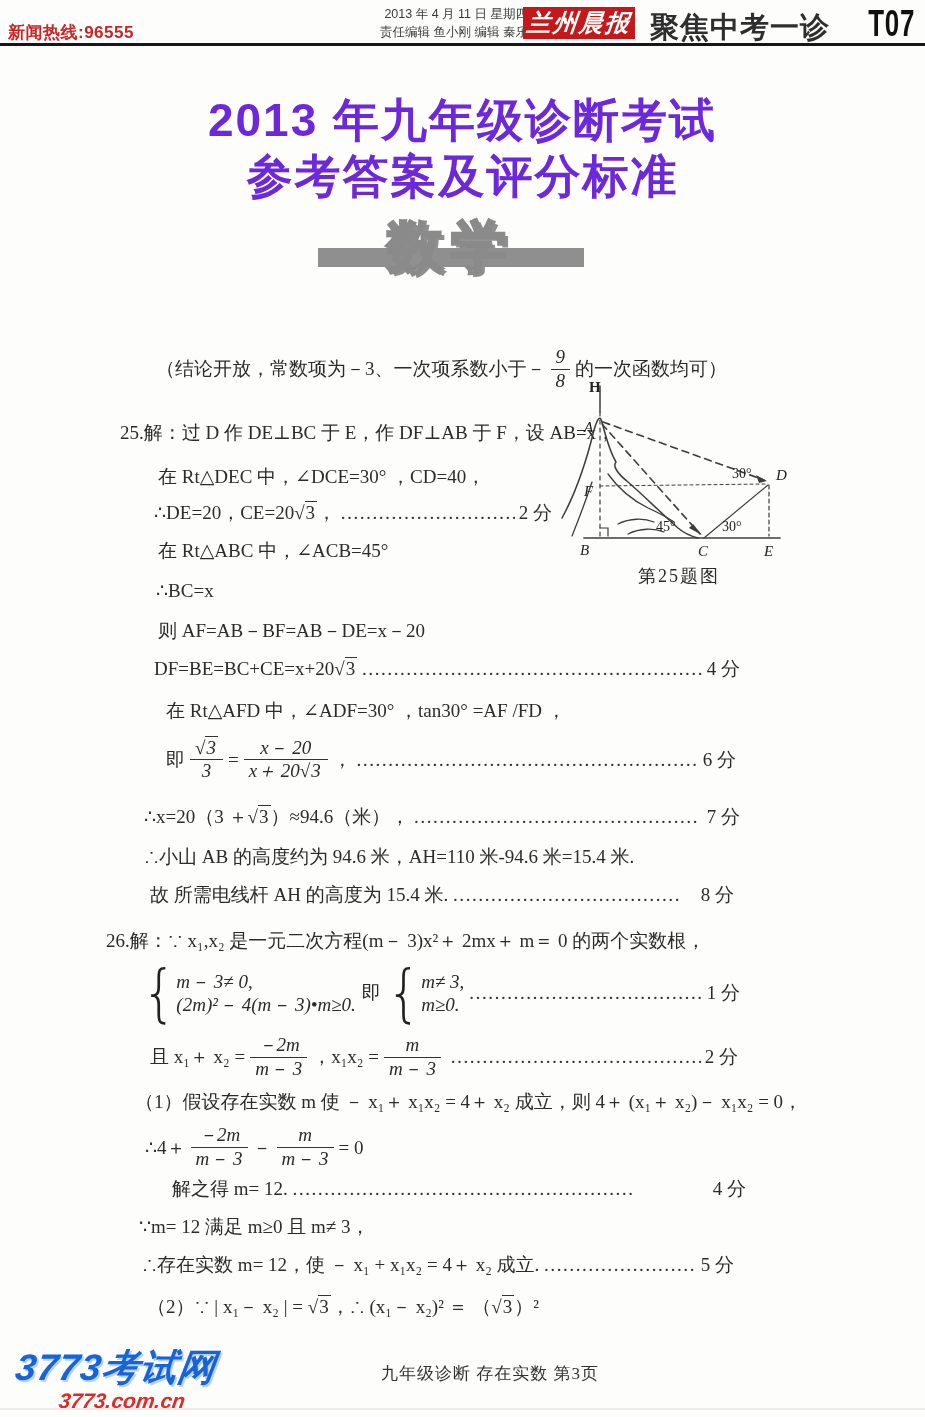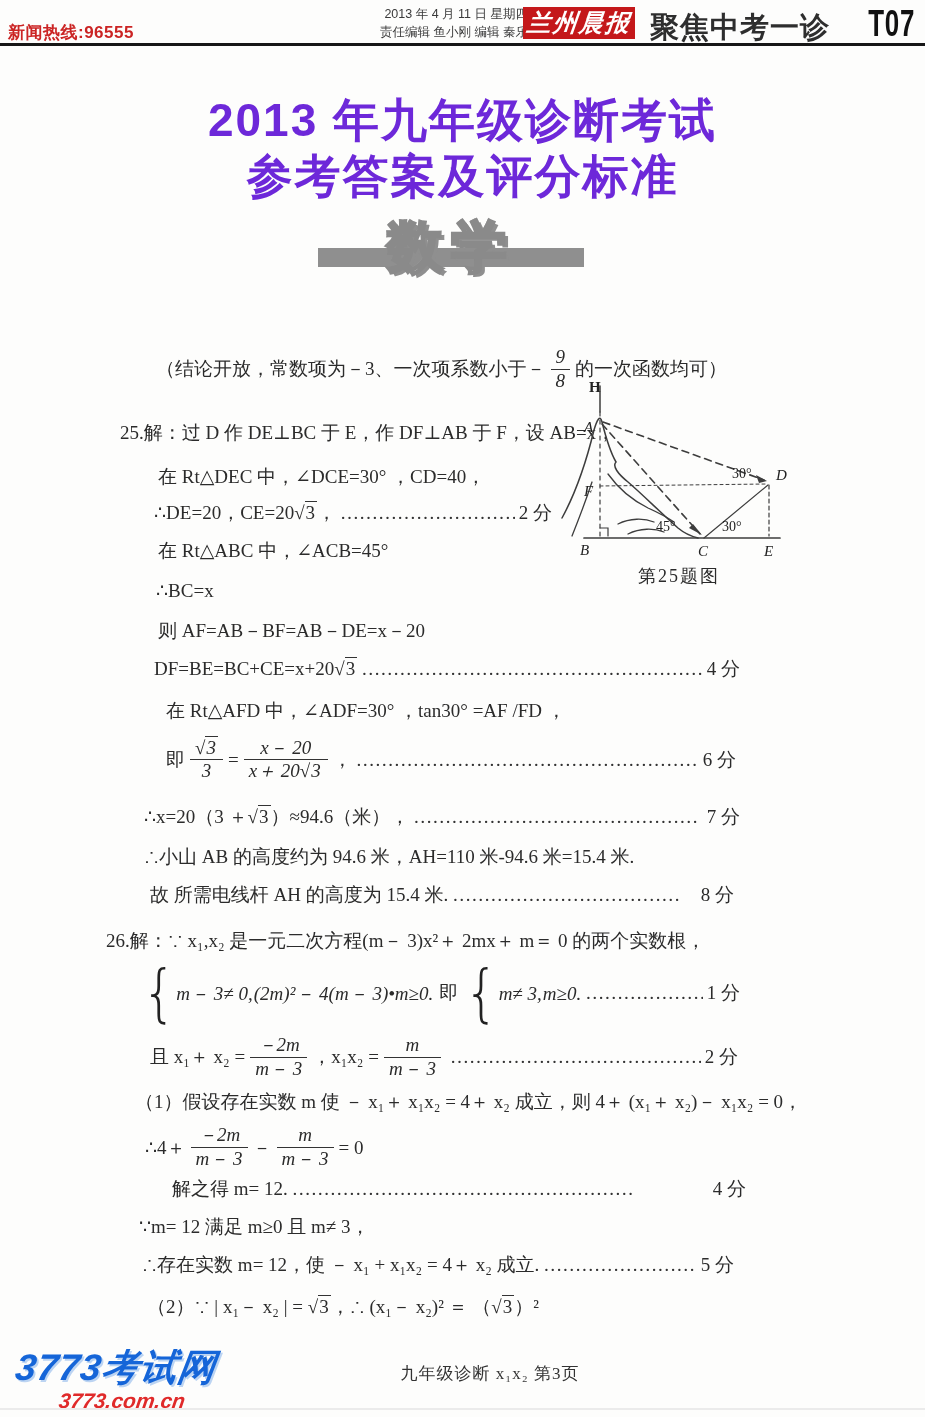--- a/index.html
+++ b/index.html
@@ -39,21 +39,21 @@
   .frow{display:flex;align-items:center;box-sizing:border-box;}
   .dots{flex:1 1 auto;overflow:hidden;white-space:nowrap;margin:0 4px;color:#333;}
   .score{white-space:nowrap;}
   .frac{display:inline-block;vertical-align:middle;text-align:center;line-height:1.2;margin:0 5px;font-style:italic;}
   .frac .num{display:block;border-bottom:1.5px solid #333;padding:0 5px;}
   .frac .den{display:block;padding:0 5px;}
   .sqrt{white-space:nowrap;}
   .sqrt .rt{font-style:normal;}
   .sqrt .rad{border-top:1.3px solid #333;padding:0 2px 0 1px;}
   .brace{font:200 54px/0.9 "DejaVu Sans",sans-serif;color:#222;transform:scaleY(1.15);align-self:center;}
-  .syscol{display:inline-flex;flex-direction:row;gap:1px;font-style:italic;line-height:1.15;align-self:center;}
+  .syscol{display:inline-flex;flex-direction:column;gap:1px;font-style:italic;line-height:1.15;align-self:center;}
   .sysmid{align-self:center;margin:0 6px;font-style:normal;}
 
   
   .figure{position:absolute;left:556px;top:378px;width:246px;}
   .figure svg{display:block;}
   .fig-caption{text-align:center;font-size:18px;color:#2b2b2b;margin-top:0px;letter-spacing:2px;}
 
   
   .sitelogo{position:absolute;left:14px;top:1348px;transform:skewX(-8deg);}
   .site-name{font:italic 900 37px/1.1 "Liberation Sans",sans-serif;color:#1565d8;
@@ -295,16 +295,16 @@
         <text x="176" y="100">30°</text>
       </g>
     </svg>
     <div class="fig-caption">第25题图</div>
   </div>
 
   <div class="sitelogo">
     <div class="site-name">3773考试网</div>
     <div class="site-url">3773.com.cn</div>
   </div>
-  <div class="footer-info">九年级诊断 x₁x₂ 第3页</div>
+  <div class="footer-info">九年级诊断 存在实数 第3页</div>
   <div class="scanline"></div>
 
 </div>
 
 </body></html>

